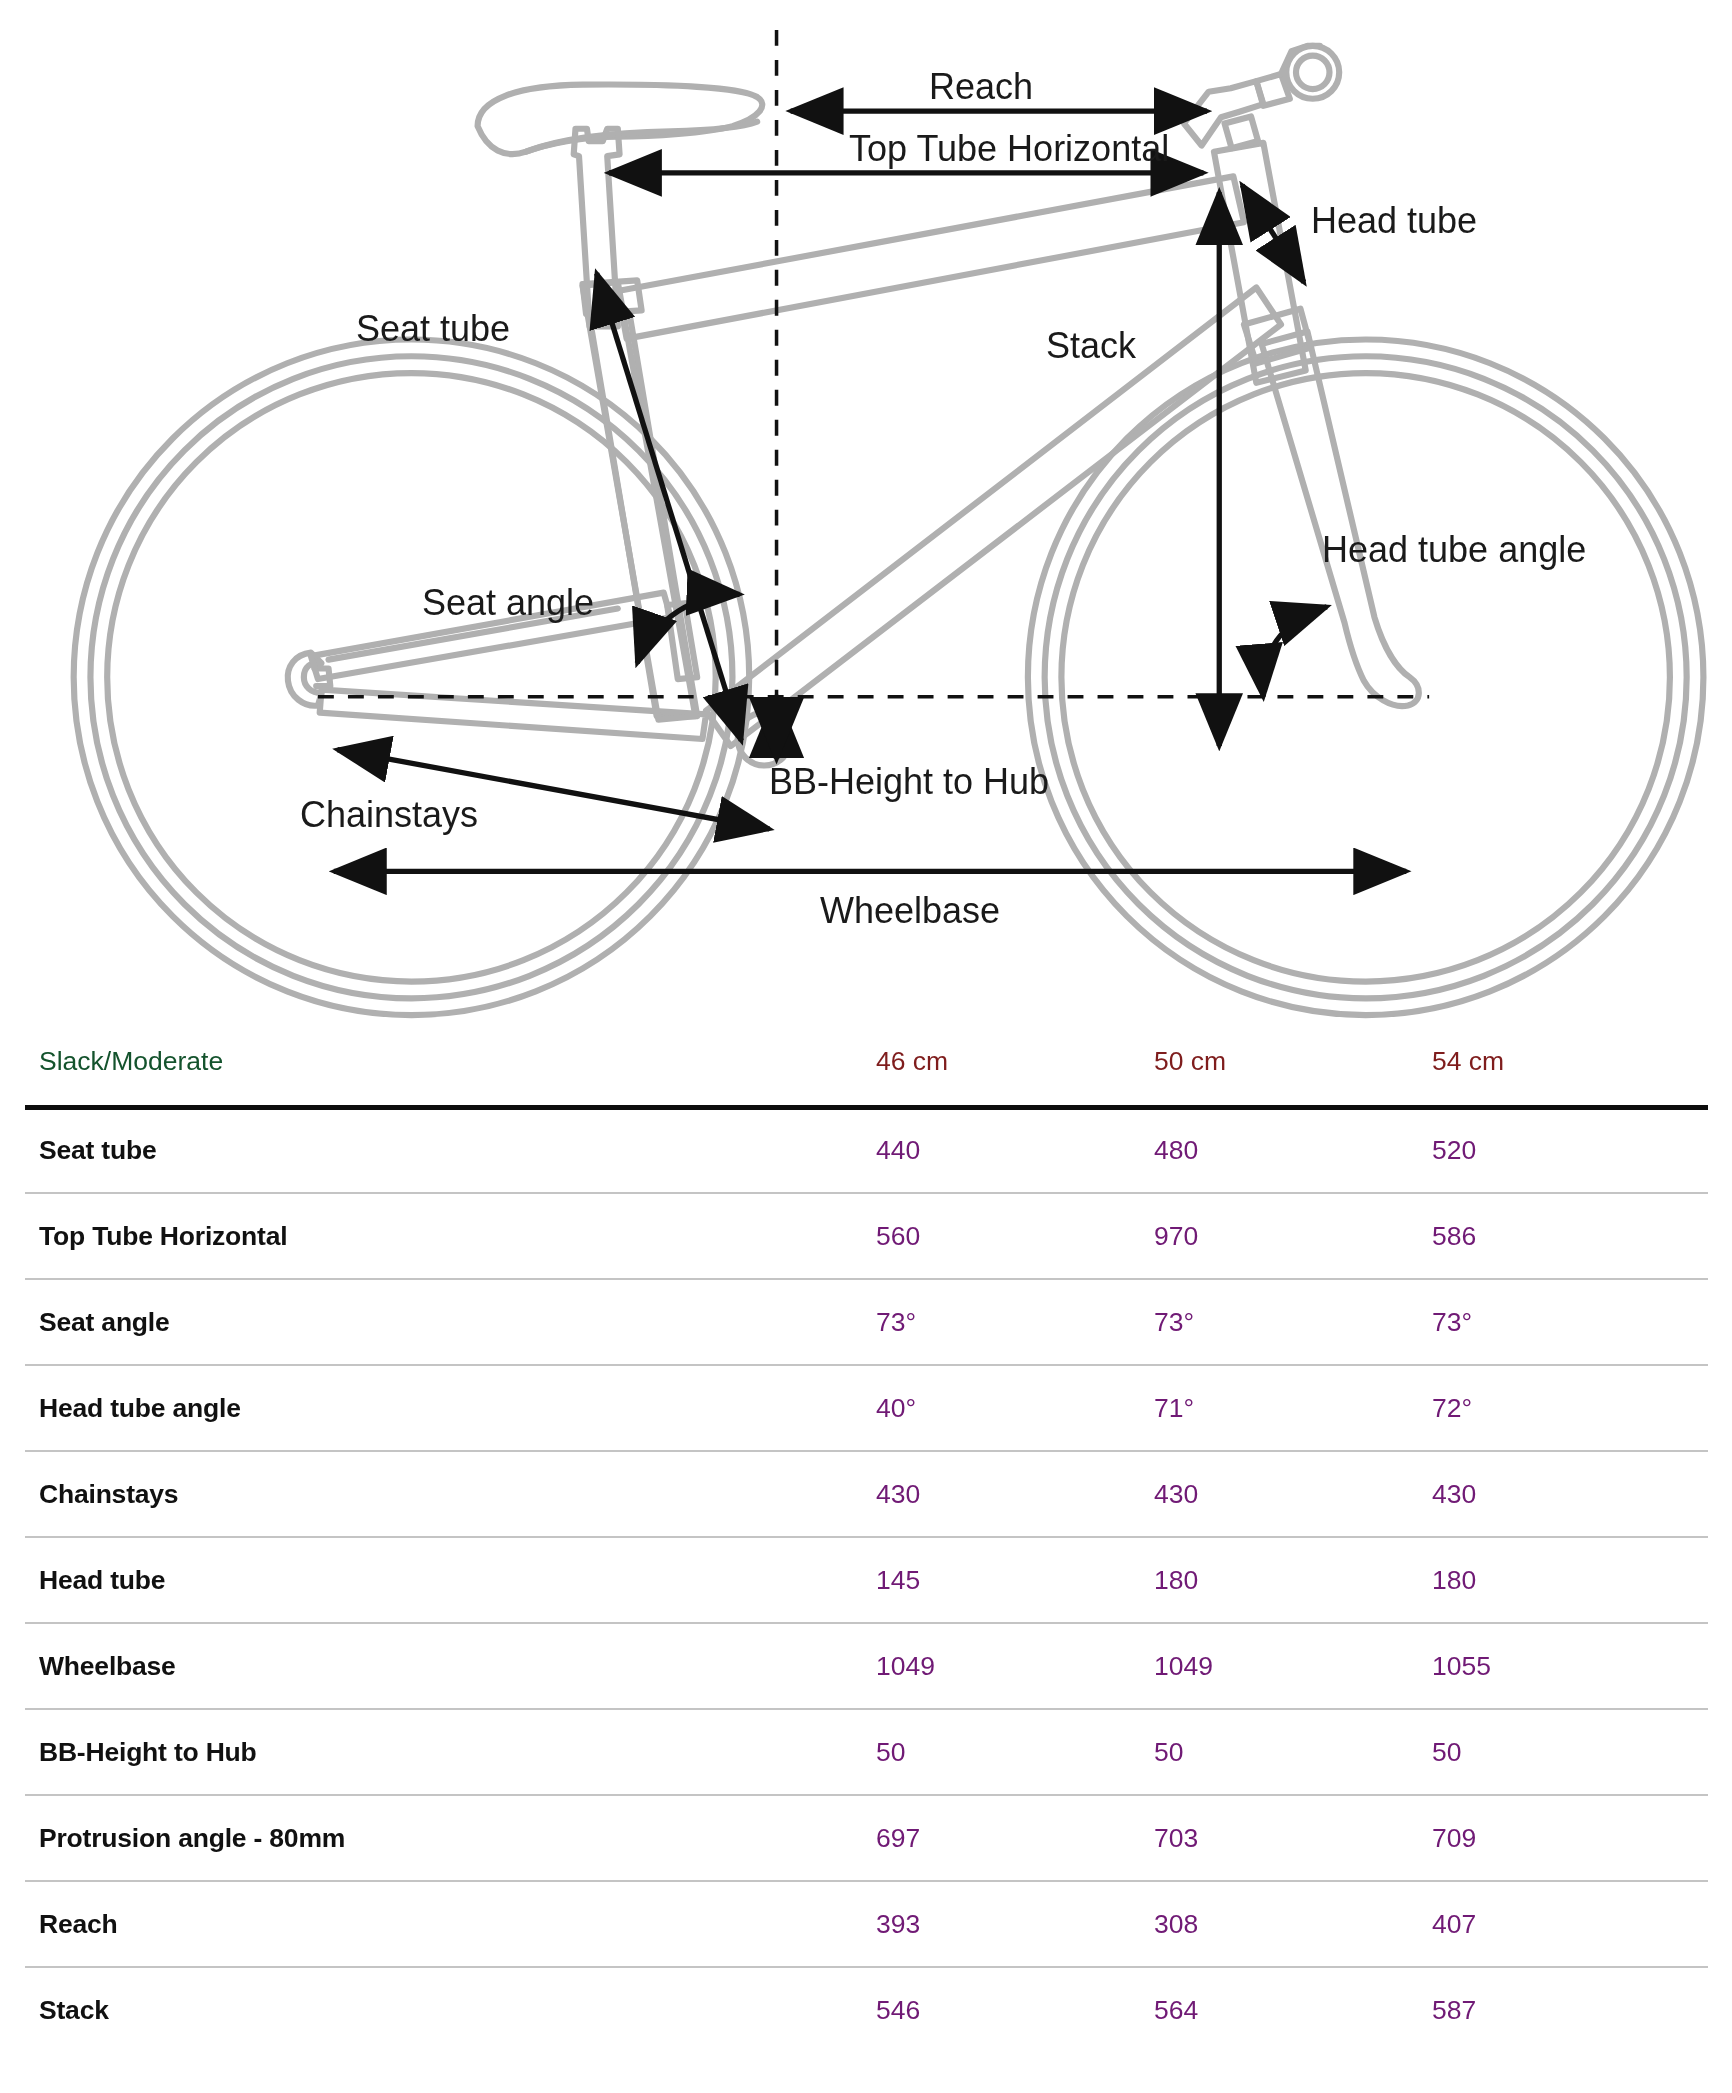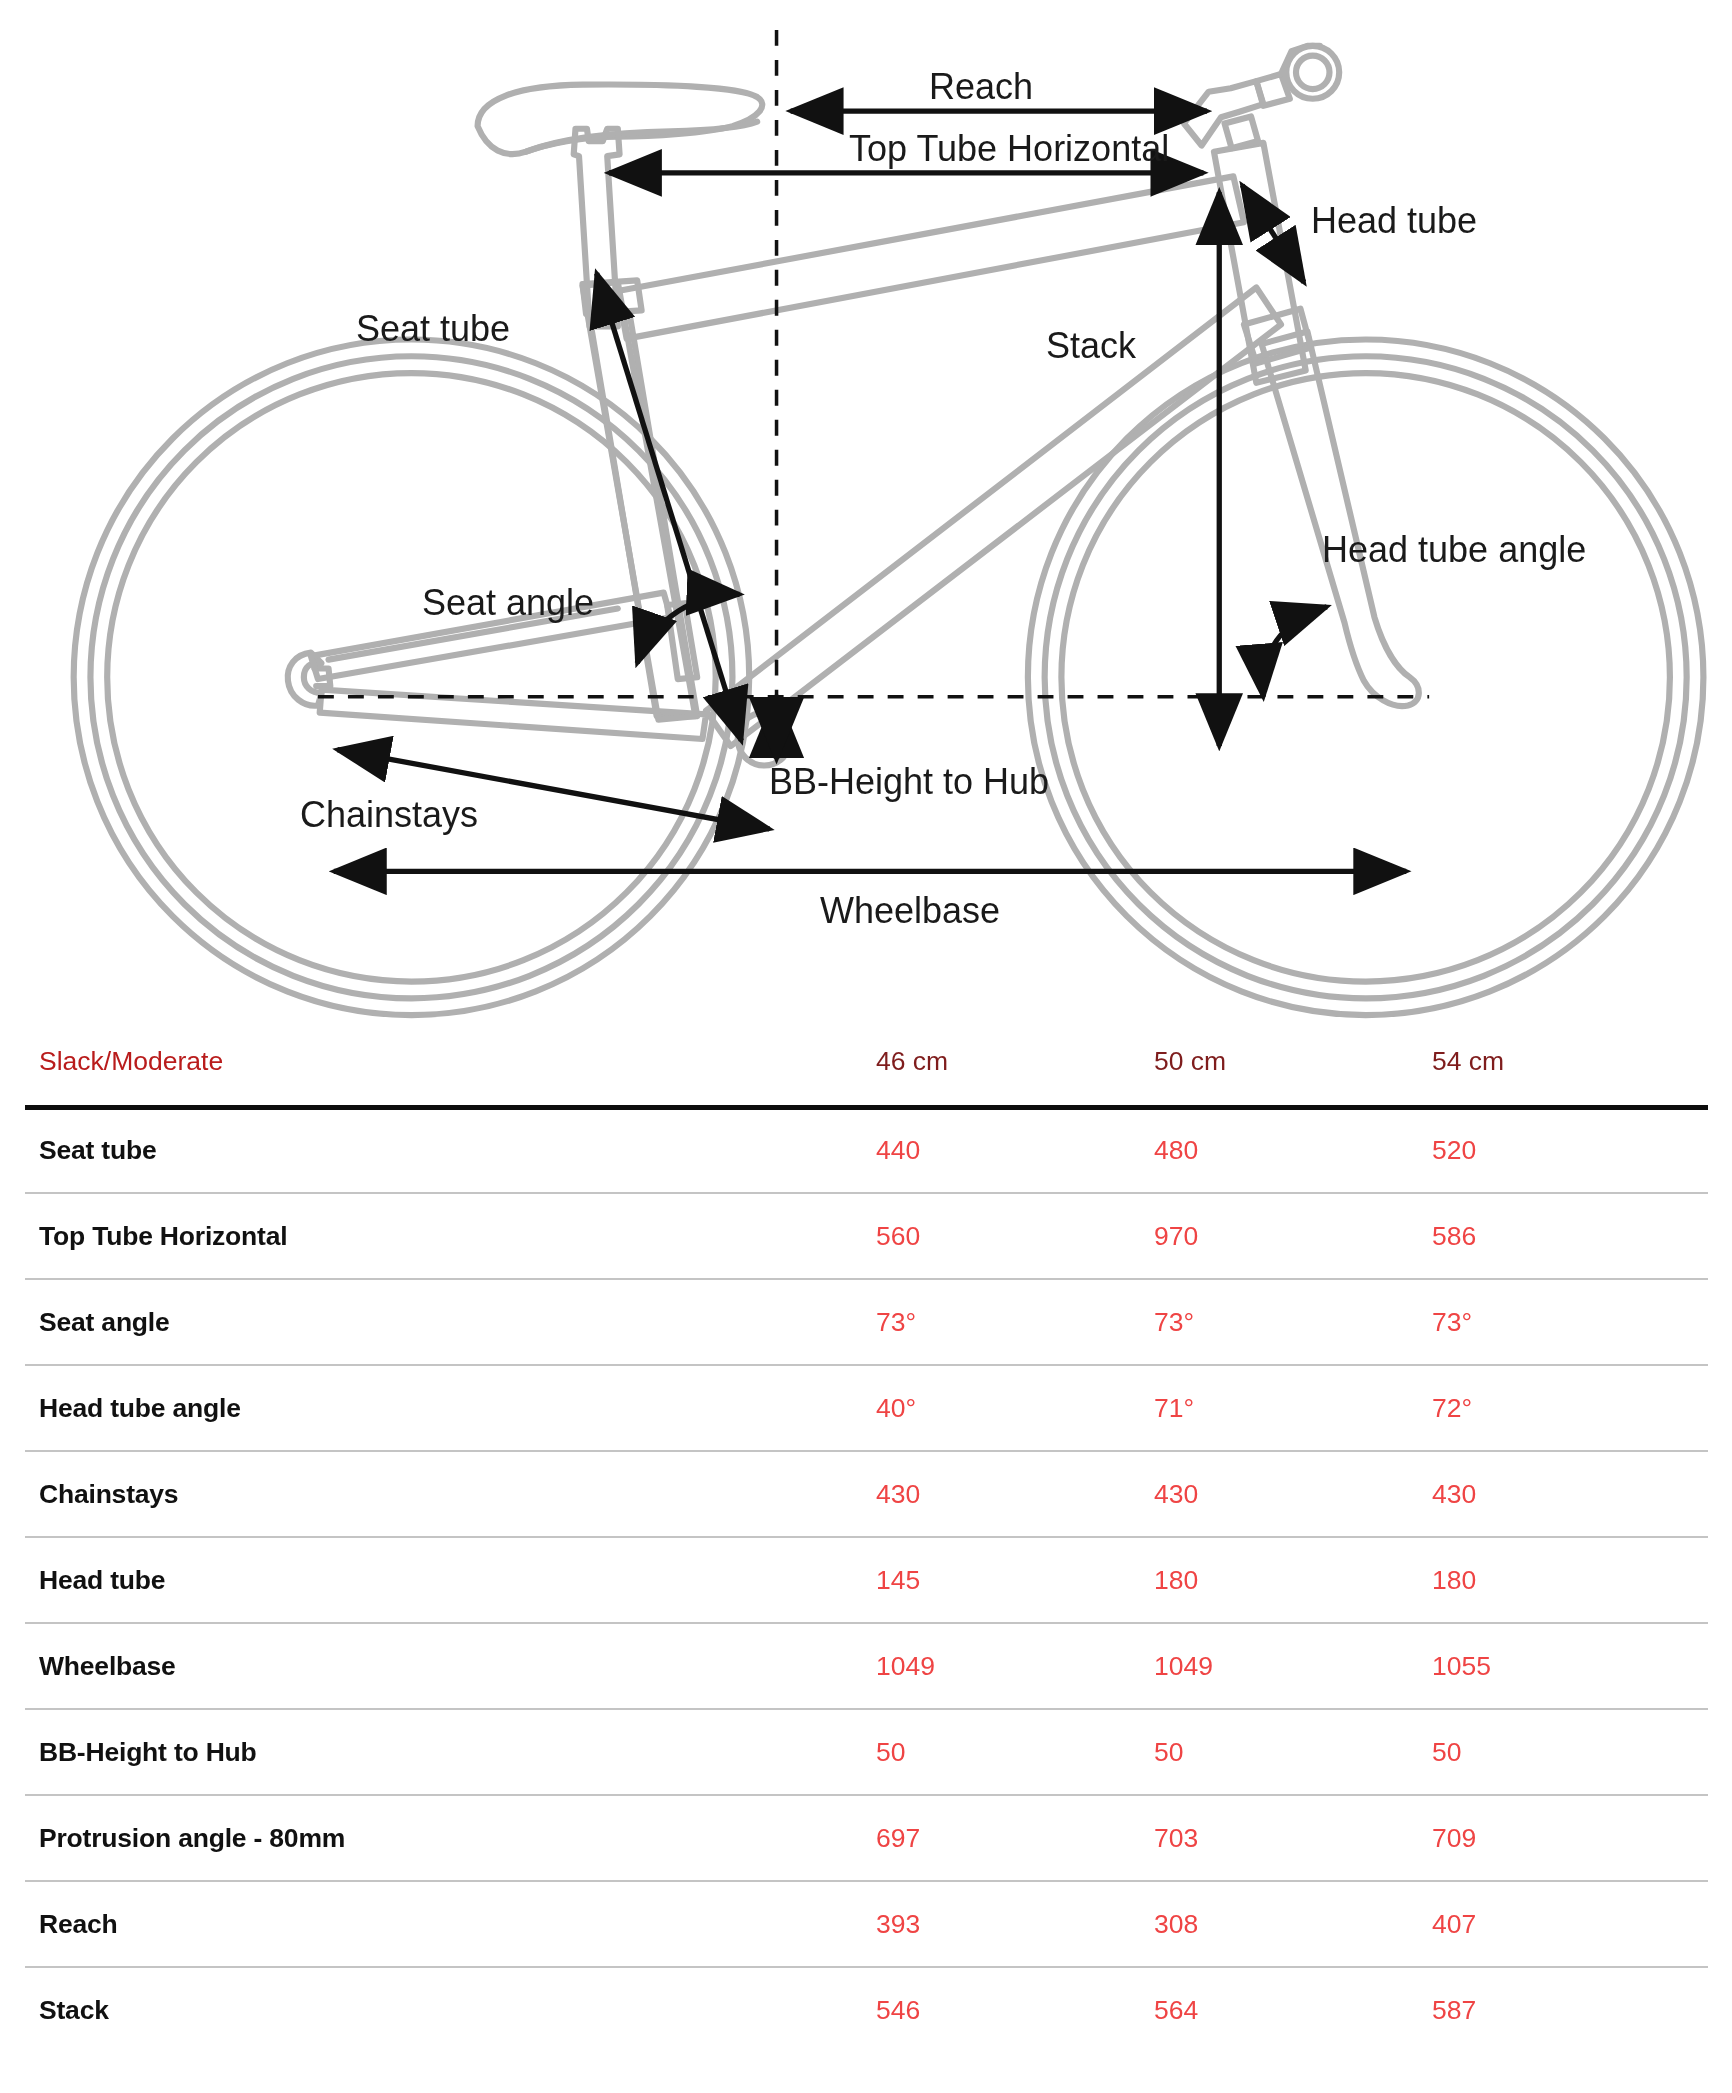--- a/index.html
+++ b/index.html
@@ -54,21 +54,21 @@
     vertical-align: middle;
     text-align: left;
   }
   .hdr-row th {
     height: 88px;
     font-weight: normal;
     font-size: 26.5px;
     border-bottom: 5.3px solid #0d0d0d;
   }
   .hdr-variant {
-    color: #b91c1c;
+    color: #14532d;
     font-size: 27px;
     padding-left: 14px !important;
   }
   .hdr-size {
     color: #7f1d1d;
     font-size: 26.5px;
   }
   .data-row td {
     height: 86px;
     border-bottom: 2.6px solid #c4c4c4;
@@ -78,21 +78,21 @@
     border-bottom: none;
   }
   .cell-label {
     font-weight: bold;
     color: #111111;
     padding-left: 14px !important;
     letter-spacing: -0.2px;
   }
   .cell-val {
     font-weight: normal;
-    color: #ef4444;
+    color: #701a75;
   }
   .col-label { width: 851px; }
   .col-v1 { width: 278px; }
   .col-v2 { width: 278px; }
   .col-v3 { width: 276px; }
 </style>
 </head>
 <body>
 
 <div id="diagram-area">

